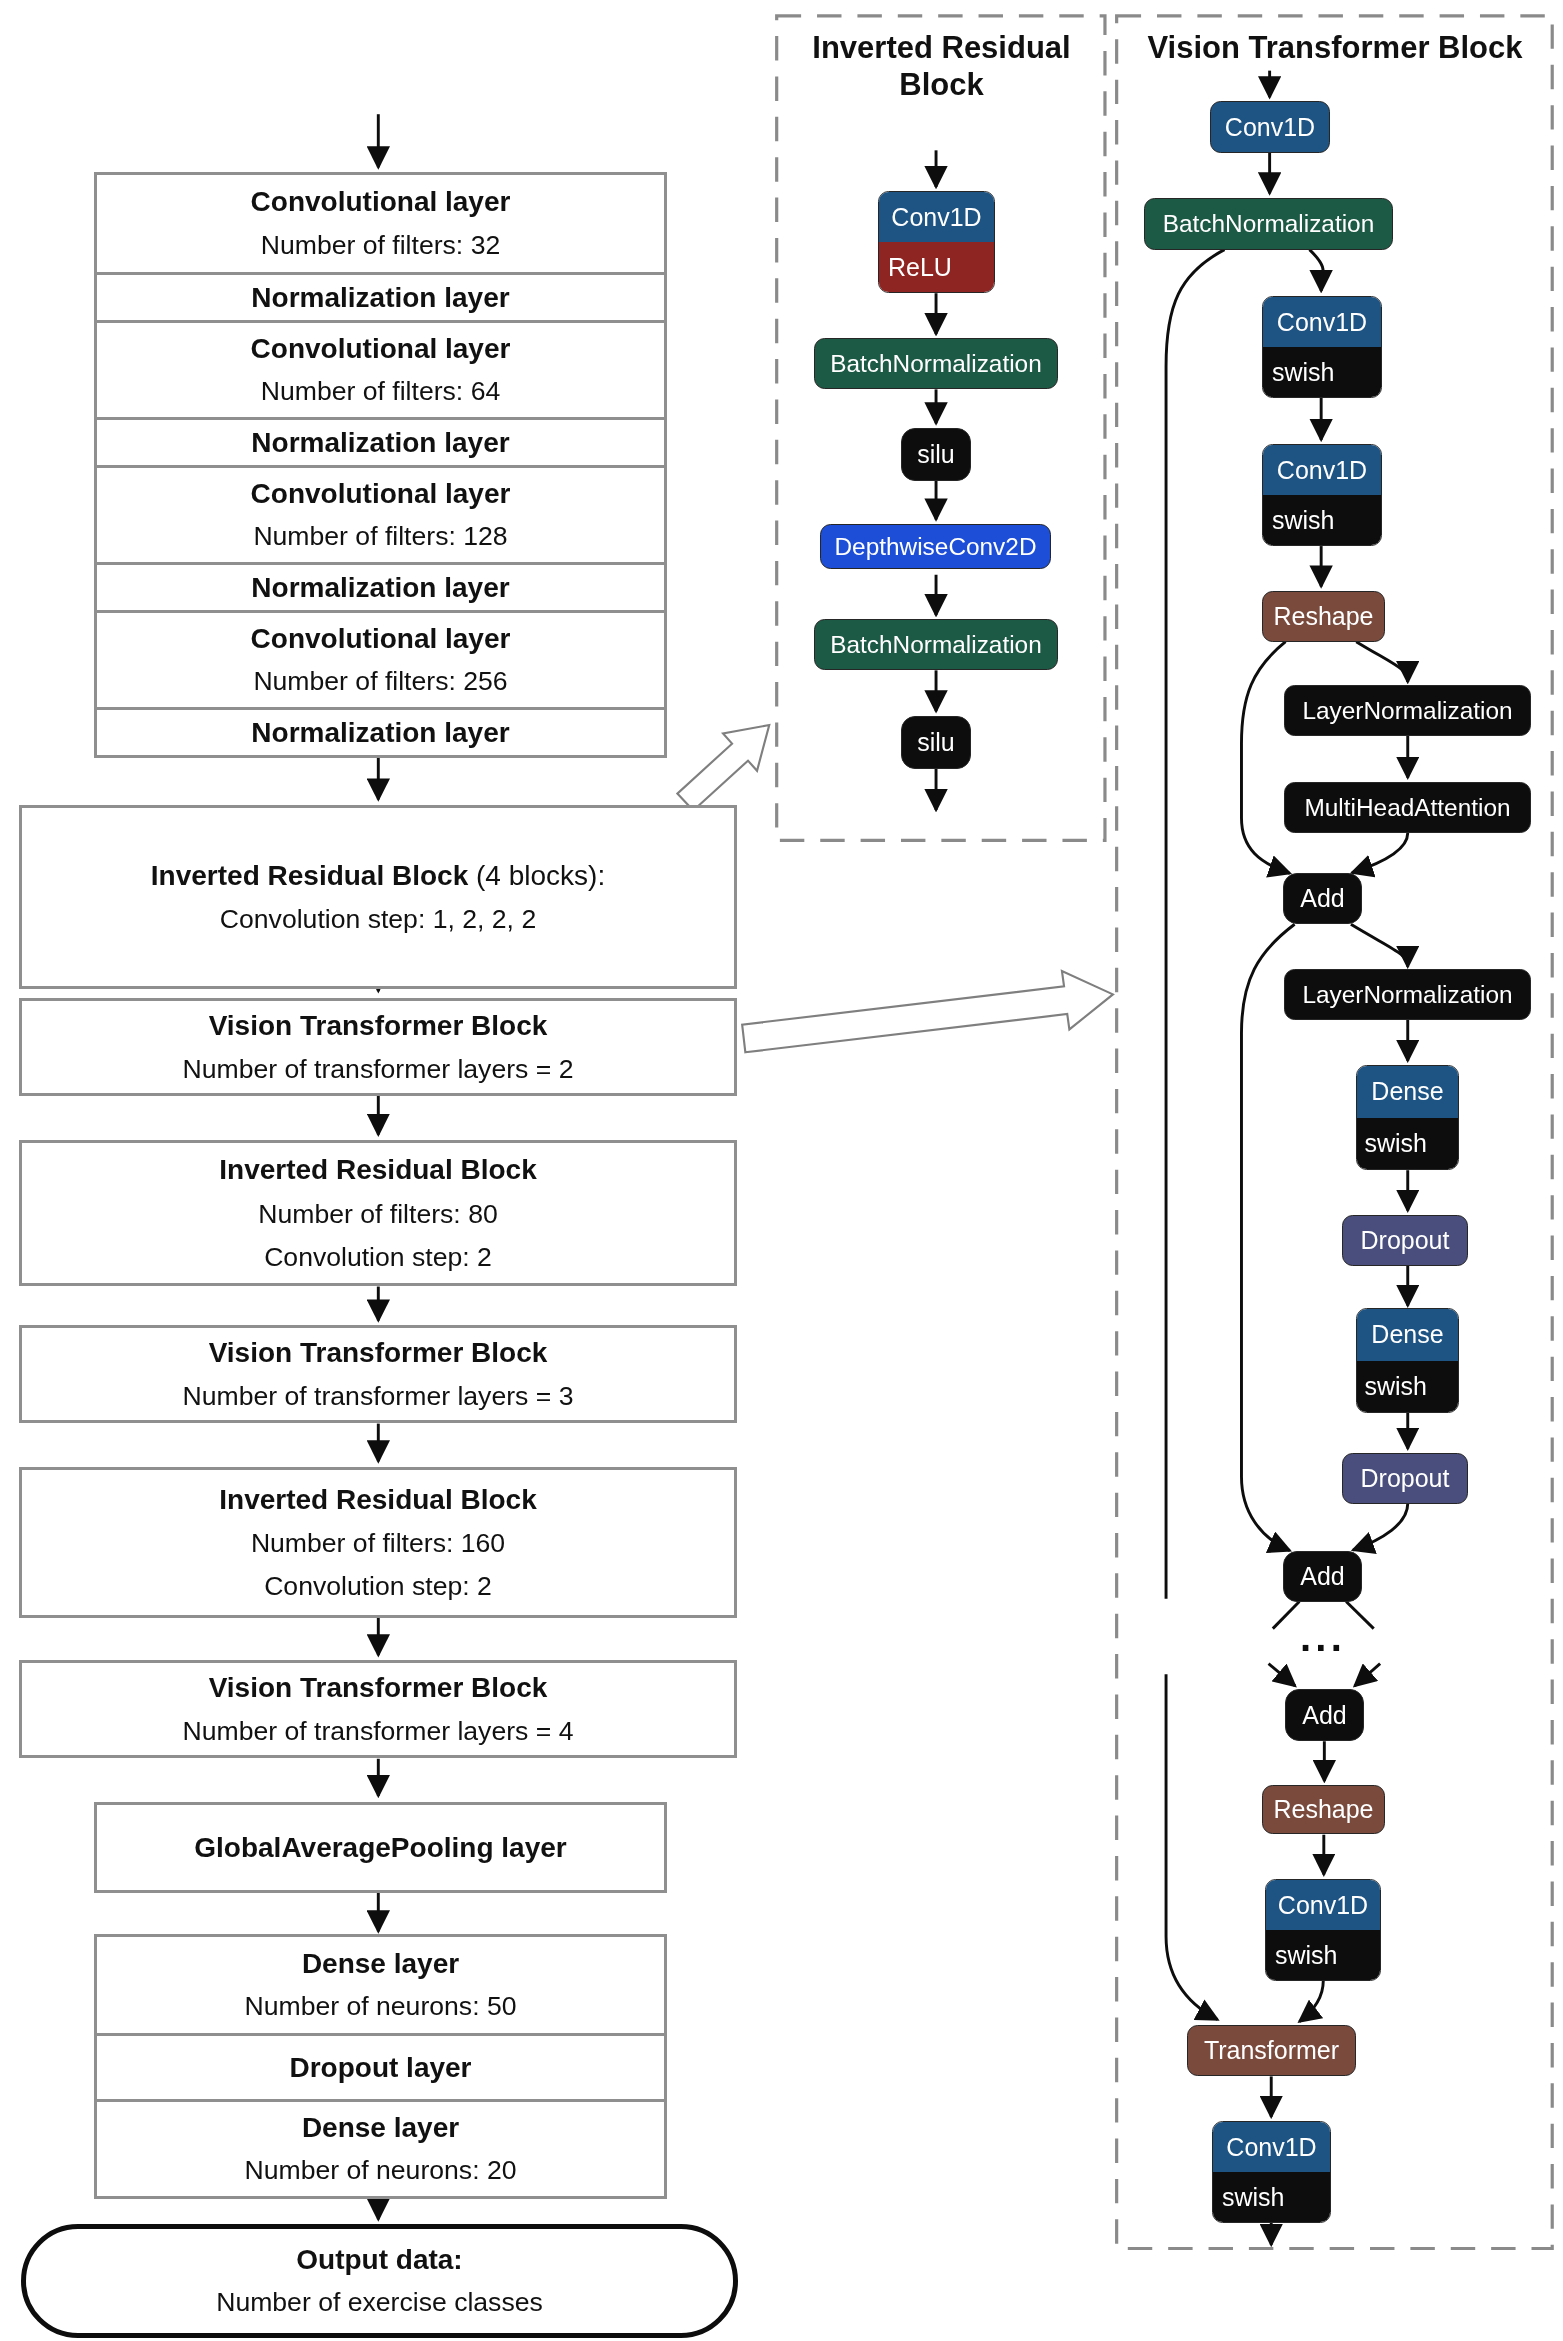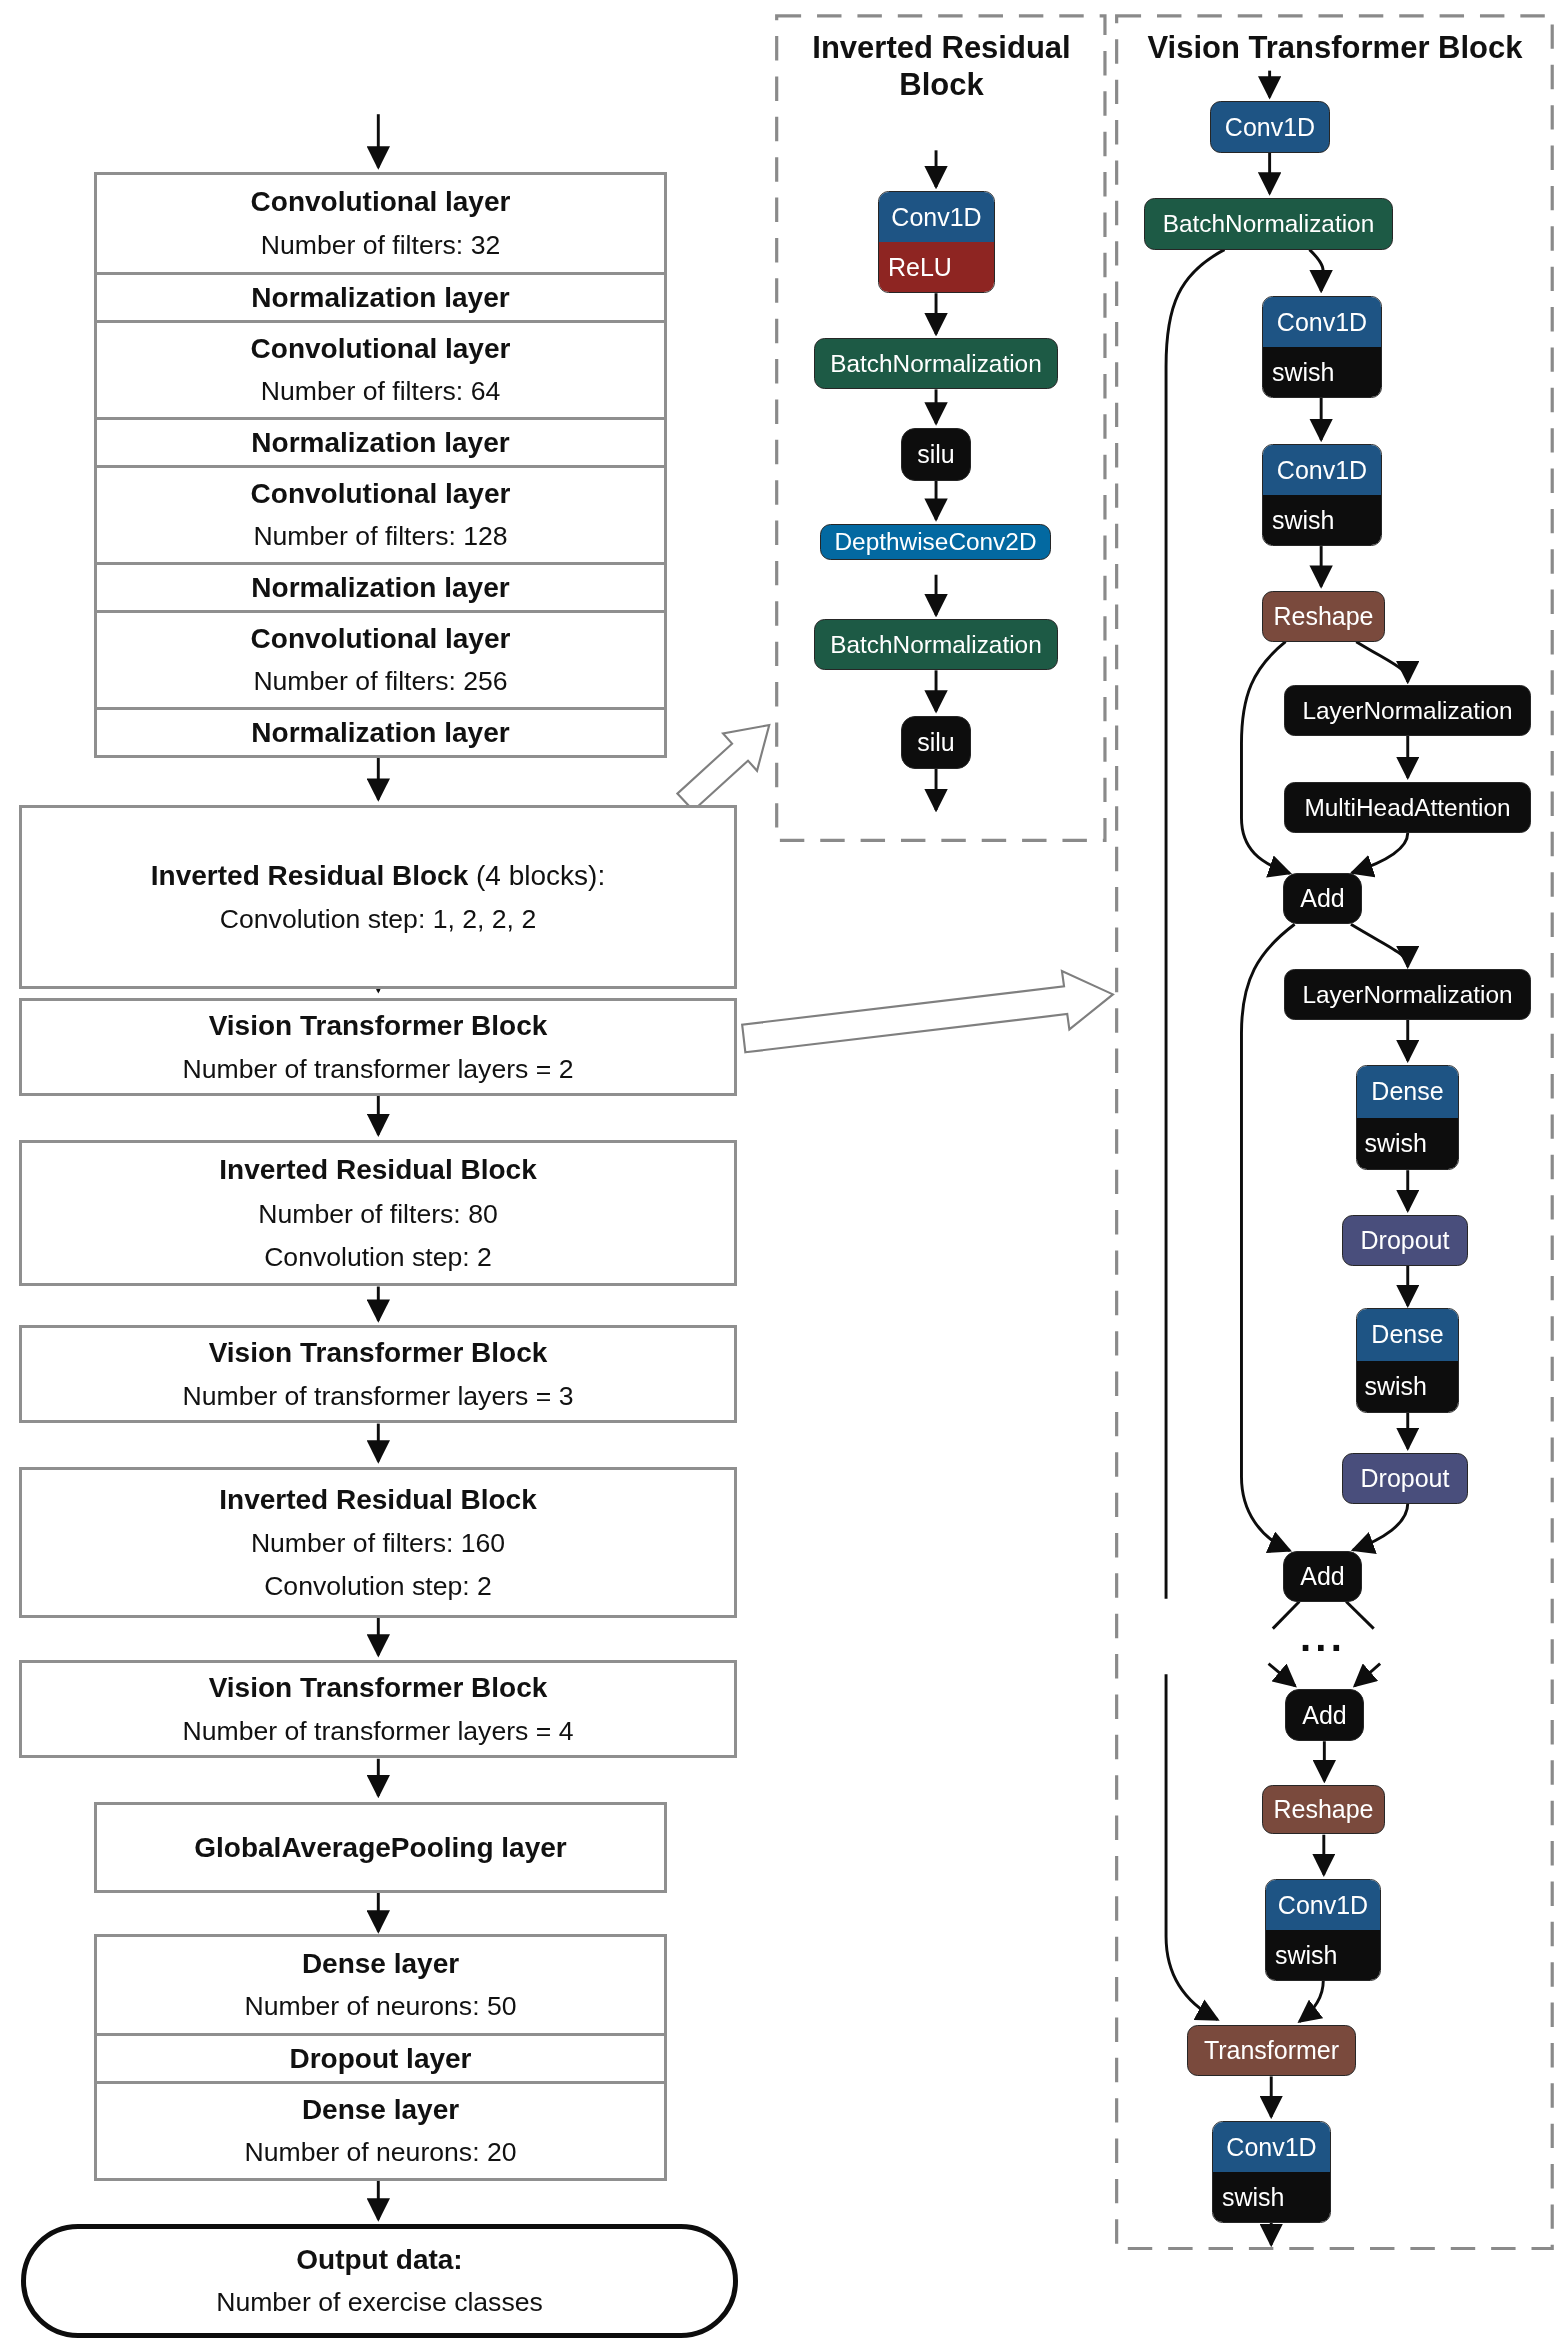--- a/index.html
+++ b/index.html
@@ -174,21 +174,21 @@
 
   <div class="box" style="left:94px;top:1802px;width:573px;height:91px;">
     <div class="tl"><span class="b">GlobalAveragePooling layer</span></div>
   </div>
 
   <div class="stack" style="left:94px;top:1934px;width:573px;">
     <div class="seg" style="height:96px;">
       <div class="t">Dense layer</div>
       <div class="s">Number of neurons: 50</div>
     </div>
-    <div class="seg" style="height:48px;">
+    <div class="seg" style="height:66px;">
       <div class="t">Dropout layer</div>
     </div>
     <div class="seg" style="height:97px;">
       <div class="t">Dense layer</div>
       <div class="s">Number of neurons: 20</div>
     </div>
   </div>
 
   <div class="pill" style="left:21px;top:2224px;width:717px;height:114px;">
     <div class="t">Output data:</div>
@@ -196,21 +196,21 @@
   </div>
 
   <div class="paneltitle" style="left:793px;top:29px;width:297px;">Inverted Residual Block</div>
 
   <div class="n split" style="left:878px;top:191px;width:117px;height:102px;">
     <div class="half" style="background:#1e5484;">Conv1D</div>
     <div class="half lft" style="background:#8e2522;">ReLU</div>
   </div>
   <div class="n" style="left:814px;top:338px;width:244px;height:51px;background:#1d5a45;font-size:24.4px;">BatchNormalization</div>
   <div class="n" style="left:901px;top:428px;width:70px;height:53px;background:#0d0d0d;border-radius:14px;">silu</div>
-  <div class="n" style="left:820px;top:524px;width:231px;height:36px;background:#0369a1;font-size:24.4px;">DepthwiseConv2D</div>
+  <div class="n" style="left:820px;top:524px;width:231px;height:45px;background:#1d4ed8;font-size:24.4px;">DepthwiseConv2D</div>
   <div class="n" style="left:814px;top:619px;width:244px;height:51px;background:#1d5a45;font-size:24.4px;">BatchNormalization</div>
   <div class="n" style="left:901px;top:716px;width:70px;height:53px;background:#0d0d0d;border-radius:14px;">silu</div>
 
   <div class="paneltitle" style="left:1117px;top:29px;width:436px;">Vision Transformer Block</div>
 
   <div class="n" style="left:1210px;top:101px;width:120px;height:52px;background:#1e5484;">Conv1D</div>
   <div class="n" style="left:1144px;top:198px;width:249px;height:52px;background:#1d5a45;font-size:24.4px;">BatchNormalization</div>
 
   <div class="n split" style="left:1262px;top:296px;width:120px;height:102px;">
     <div class="half" style="background:#1e5484;">Conv1D</div>

